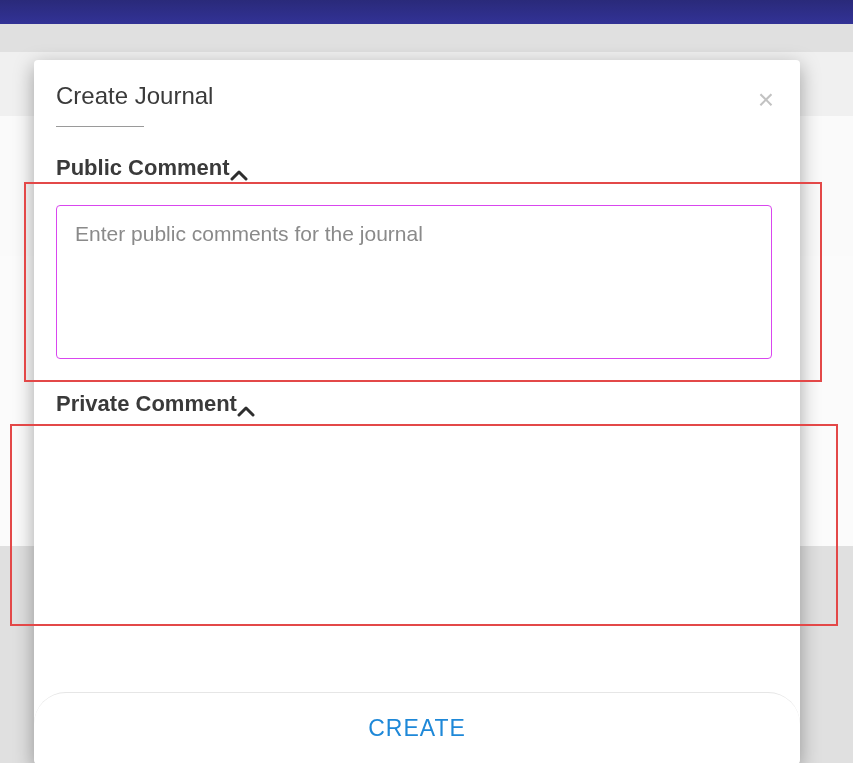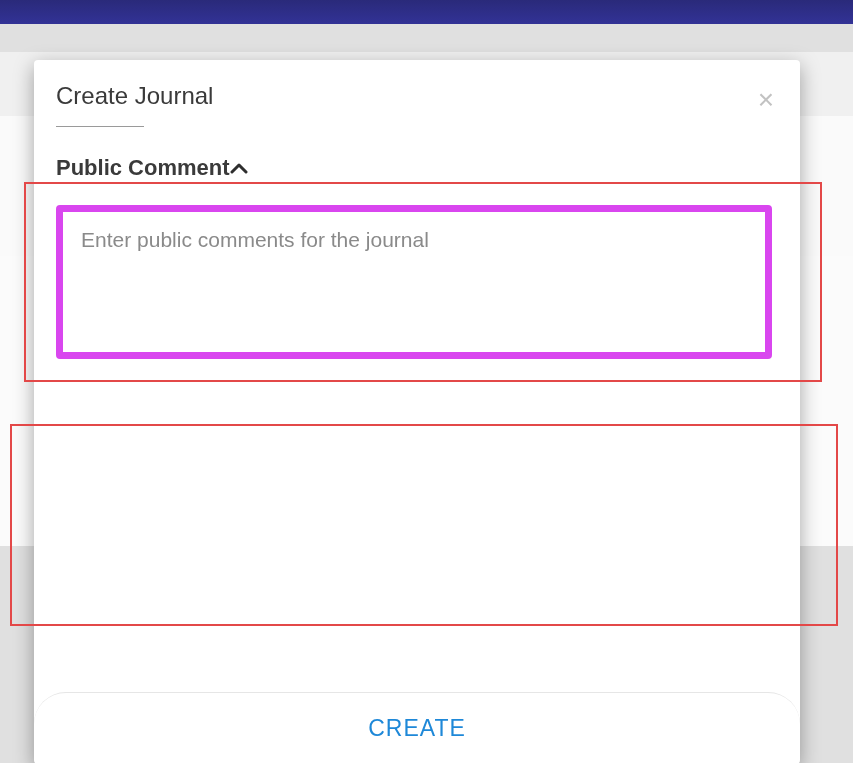--- a/index.html
+++ b/index.html
@@ -109,39 +109,39 @@
     .scroll-region::-webkit-scrollbar-button:single-button {
       background: #f0f0f0;
       height: 16px;
       width: 16px;
     }
     .section {
       margin-bottom: 28px;
     }
     .section-header {
       display: flex;
-      align-items: center;
+      align-items: flex-end;
       margin-bottom: 24px;
       cursor: pointer;
     }
     .section-label {
       font-size: 22px;
       font-weight: 600;
       color: #3a3a3a;
     }
     .caret-up {
       display: inline-block;
     }
     .caret-up svg {
       display: block;
     }
     .comment-textarea {
       width: 100%;
       height: 154px;
-      border: 7px solid #d946ef;
+      border: 1px solid #d946ef;
       border-radius: 4px;
       padding: 16px 18px;
       font-size: 21px;
       font-family: inherit;
       color: #333;
       resize: none;
       outline: none;
     }
     .comment-textarea::placeholder {
       color: #8a8a8a;
@@ -209,20 +209,28 @@
           <span class="caret-up">
             <svg width="18" height="12" viewBox="0 0 18 12">
                 <path d="M2 10 L9 3 L16 10" fill="none" stroke="#2e2e2e" stroke-width="3" stroke-linecap="round" stroke-linejoin="round"></path>
               </svg>
           </span>
         </div>
         <textarea class="comment-textarea" placeholder="Enter public comments for the journal" style=""></textarea>
       </div>
 
       <div class="section">
+        <div class="section-header">
+          <span class="section-label">Private Comment</span>
+          <span class="caret-up">
+            <svg width="18" height="12" viewBox="0 0 18 12">
+                <path d="M2 10 L9 3 L16 10" fill="none" stroke="#2e2e2e" stroke-width="3" stroke-linecap="round" stroke-linejoin="round"></path>
+              </svg>
+          </span>
+        </div>
       </div>
 
       <div style="height:30px"></div>
     </div>
   </div>
 
   <div class="modal-footer">
     <button class="create-btn">CREATE</button>
   </div>
 </div>

